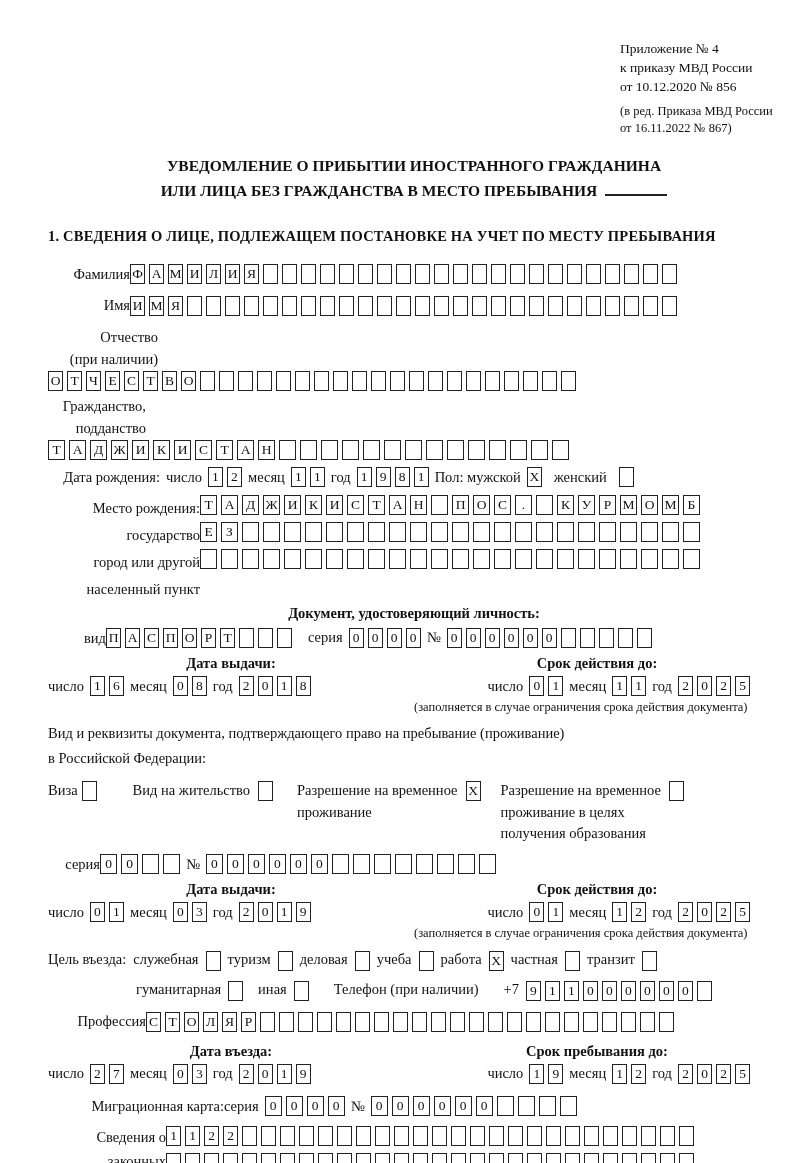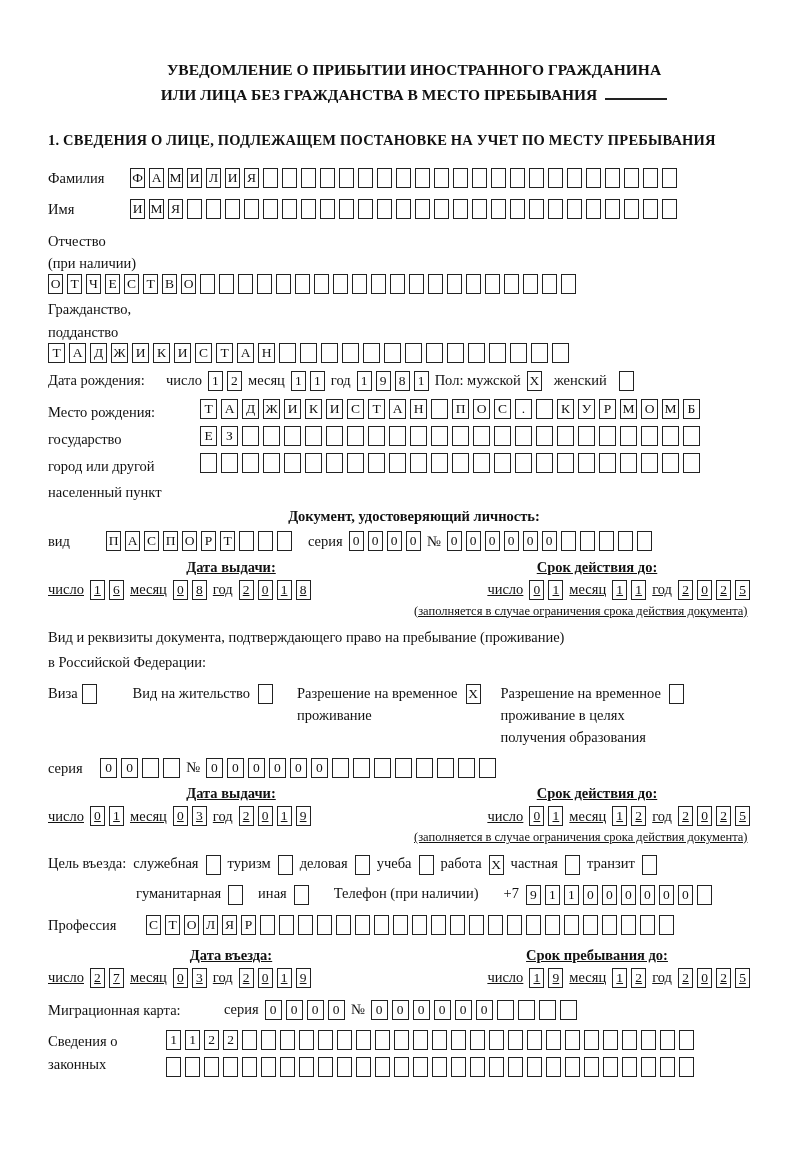--- a/index.html
+++ b/index.html
@@ -22,28 +22,28 @@
   .boxes { display:flex; gap:4px; flex-wrap:nowrap; }
   .cell {
     flex:none; display:inline-flex; align-items:center; justify-content:center;
     width:15px; height:20px; border:1.6px solid #222; font-size:13.5px; background:#fff;
   }
   .wide .cell { width:17px; }
 
   
   .frow { display:flex; align-items:center; margin-top:9px; }
   .frow.top { align-items:flex-start;flex-direction:column; }
-  .lblcol { flex:none; line-height:1.55; }
+  .lblcol { flex:none; line-height:1.55;text-align:right; }
   .dlbl { margin:0 6px; }
   .grid2 { display:flex; align-items:flex-start; margin-top:9px; }
   .stack > .boxes { margin-bottom:7px; }
   .center-b { text-align:center; font-weight:bold; margin-top:8px; }
 
   
-  .dates2 { display:flex; margin-top:6px;text-decoration:underline; }
+  .dates2 { display:flex; margin-top:6px; }
   .dgroup { flex:1; }
   .dgroup .dhead { text-align:center; font-weight:bold; margin-bottom:4px; }
   .dgroup .drow { display:flex; align-items:center; }
   .note { font-size:12.5px; margin-top:4px; }
   .note.right { text-align:left; margin-right:14px; }
 
   
   .optrow { display:flex; align-items:flex-start; margin-top:8px; }
   .opt { display:flex; align-items:flex-start; }
   .opt .olabel { line-height:1.5; }
@@ -51,20 +51,29 @@
   .opt .boxes { margin-left:8px; margin-top:1px; }
 
   .purline { display:flex; margin-top:10px; flex-wrap:nowrap; }
   .purline > * { margin-right:7px; }
 </style>
 </head>
 <body>
 
 <div class="page">
 
+  <div class="hdr">
+    <div>Приложение № 4</div>
+    <div>к приказу МВД России</div>
+    <div>от 10.12.2020 № 856</div>
+    <div class="small">
+      <div>(в ред. Приказа МВД России</div>
+      <div>от 16.11.2022 № 867)</div>
+    </div>
+  </div>
 
   <div class="title">
     <div>УВЕДОМЛЕНИЕ О ПРИБЫТИИ ИНОСТРАННОГО ГРАЖДАНИНА</div>
     <div><span>ИЛИ ЛИЦА БЕЗ ГРАЖДАНСТВА В МЕСТО ПРЕБЫВАНИЯ</span><span class="blank-line"></span></div>
   </div>
 
   <div class="sec-heading">1. СВЕДЕНИЯ О ЛИЦЕ, ПОДЛЕЖАЩЕМ ПОСТАНОВКЕ НА УЧЕТ ПО МЕСТУ ПРЕБЫВАНИЯ</div>
 
   <div class="frow" style="margin-top:18px">
     <div class="lblcol" style="width:82px">Фамилия</div>

